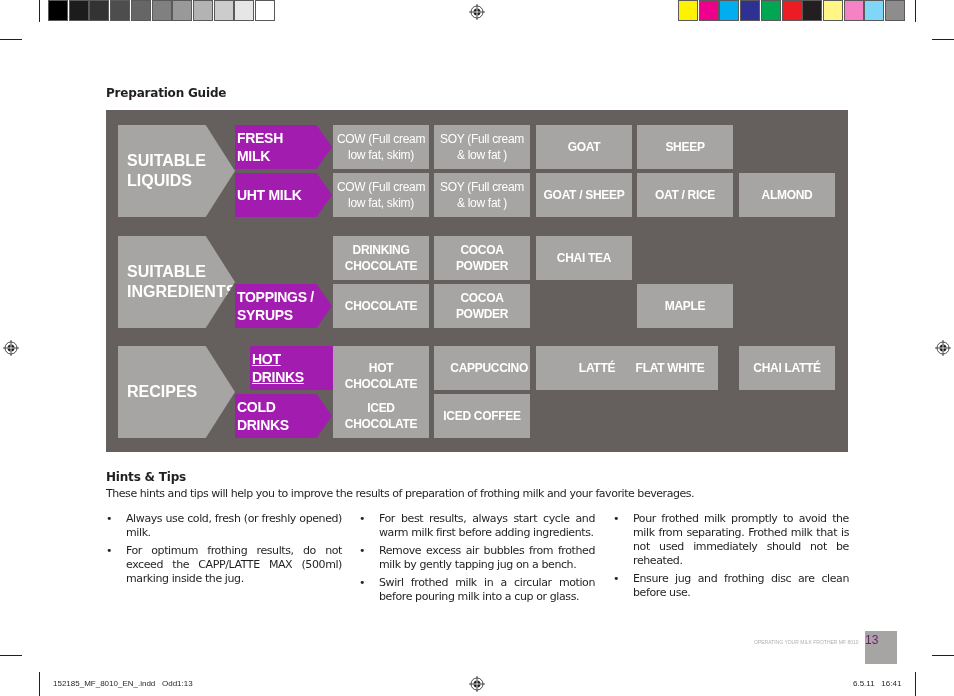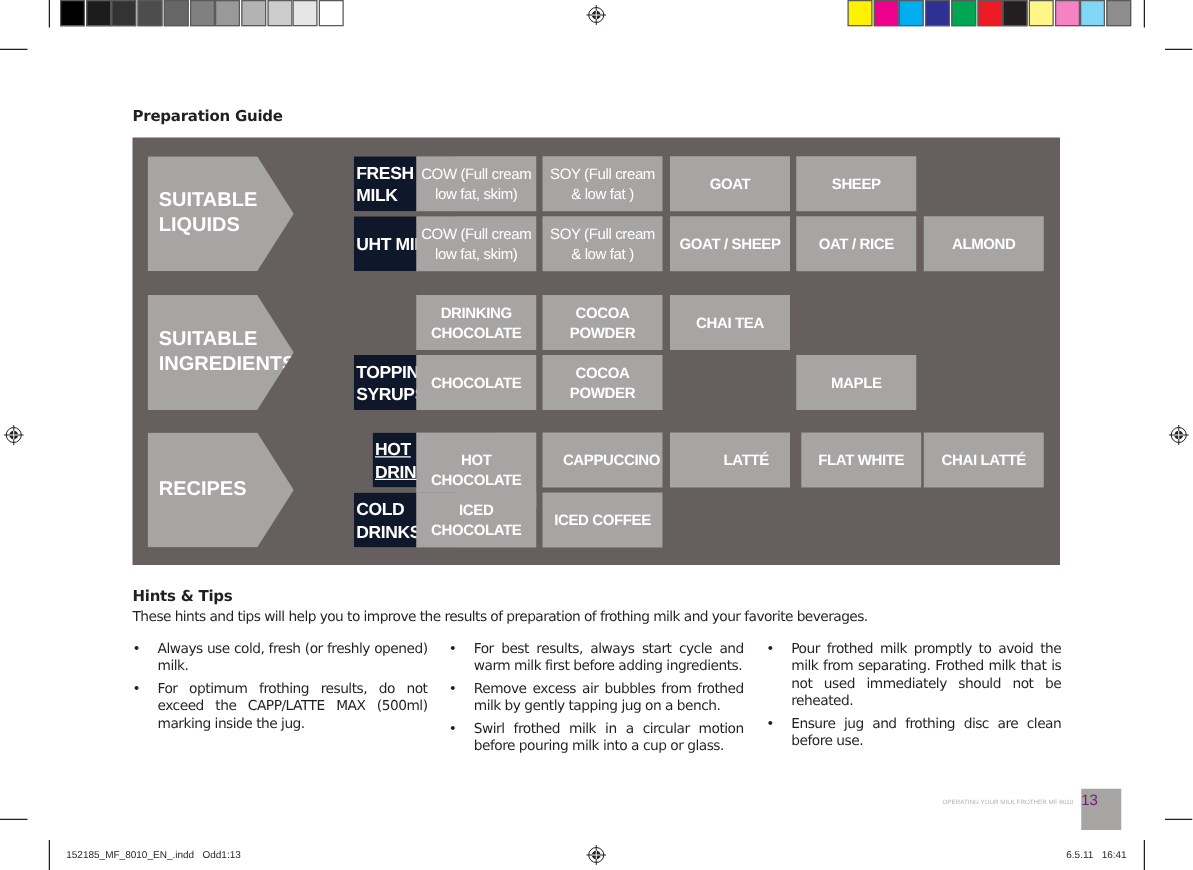--- a/index.html
+++ b/index.html
@@ -5,21 +5,21 @@
   html, body { margin:0; padding:0; background:#ffffff; }
   body { width:954px; height:696px; position:relative; overflow:hidden; font-family:"Liberation Sans", sans-serif; color:#231f20; }
   .abs { position:absolute; }
   .swatch { position:absolute; top:0; width:20px; height:21px; border:1px solid #5a5a5a; box-sizing:border-box; }
   .crop { position:absolute; background:#231f20; }
   .reg { position:absolute; width:16px; height:16px; }
   .section-title { position:absolute; font-weight:bold; font-size:12px; font-family:"DejaVu Sans", sans-serif; letter-spacing:-0.2px; }
   .panel { position:absolute; left:106px; top:110px; width:742px; height:342px; background:#655f5e; }
   .cell { position:absolute; background:#a7a4a4; color:#ffffff; font-weight:bold; font-size:12px; text-align:center; display:flex; align-items:center; justify-content:center; line-height:16px; letter-spacing:-0.3px; box-sizing:border-box; padding:0 2px; }
   .cell.small { font-weight:normal; }
-  .chev { position:absolute; background:#0f172a; color:#ffffff; font-weight:bold; font-size:14px; display:flex; align-items:center; box-sizing:border-box; padding-left:2px; line-height:18px; letter-spacing:-0.3px; clip-path:polygon(0 0, 84% 0, 100% 50%, 84% 100%, 0 100%);margin-left:48px; }
+  .chev { position:absolute; background:#a21caf; color:#ffffff; font-weight:bold; font-size:14px; display:flex; align-items:center; box-sizing:border-box; padding-left:2px; line-height:18px; letter-spacing:-0.3px; clip-path:polygon(0 0, 84% 0, 100% 50%, 84% 100%, 0 100%); }
   .bigchev { position:absolute; background:#a7a4a4; color:#ffffff; font-weight:bold; font-size:16px; display:flex; align-items:center; box-sizing:border-box; padding-left:9px; line-height:20px; clip-path:polygon(0 0, 75% 0, 100% 50%, 75% 100%, 0 100%); }
   .intro { position:absolute; left:106px; top:487px; font-size:11px; font-family:"DejaVu Sans", sans-serif; letter-spacing:-0.45px; white-space:nowrap; }
   .tips { position:absolute; top:512px; font-size:11px; font-family:"DejaVu Sans", sans-serif; line-height:14px; letter-spacing:-0.4px; }
   .tips ul { margin:0; padding:0; list-style:none; }
   .tips li { position:relative; padding-left:20px; margin-bottom:4px; text-align:justify; }
   .tips li .bullet { position:absolute; left:0; top:0; }
   .footer-text { position:absolute; font-size:8px; white-space:nowrap; }
 </style>
 </head>
 <body>
@@ -163,21 +163,21 @@
     </div>
     <div class="cell" style="left: 227px; top: 236px; width: 96px; height: 60px;">
       <span>HOT CHOCOLATE</span>
     </div>
     <div class="cell" style="left: 328px; top: 236px; width: 96px; height: 44px; justify-content: flex-end;">
       <span>CAPPUCCINO</span>
     </div>
     <div class="cell" style="left: 430px; top: 236px; width: 96px; height: 44px; padding-left: 28px;">
       <span>LATTÉ</span>
     </div>
-    <div class="cell" style="left: 535px; top: 236px; width: 96px; height: 44px;">
+    <div class="cell" style="left: 516px; top: 236px; width: 96px; height: 44px;">
       <span>FLAT WHITE</span>
     </div>
     <div class="cell" style="left: 633px; top: 236px; width: 96px; height: 44px;">
       <span>CHAI LATTÉ</span>
     </div>
     <div class="chev" style="left: 129px; top: 284px; width: 97px; height: 44px;">
       <span style="max-width: 78px;">COLD DRINKS</span>
     </div>
     <div class="cell" style="left: 227px; top: 284px; width: 96px; height: 44px;">
       <span>ICED CHOCOLATE</span>

